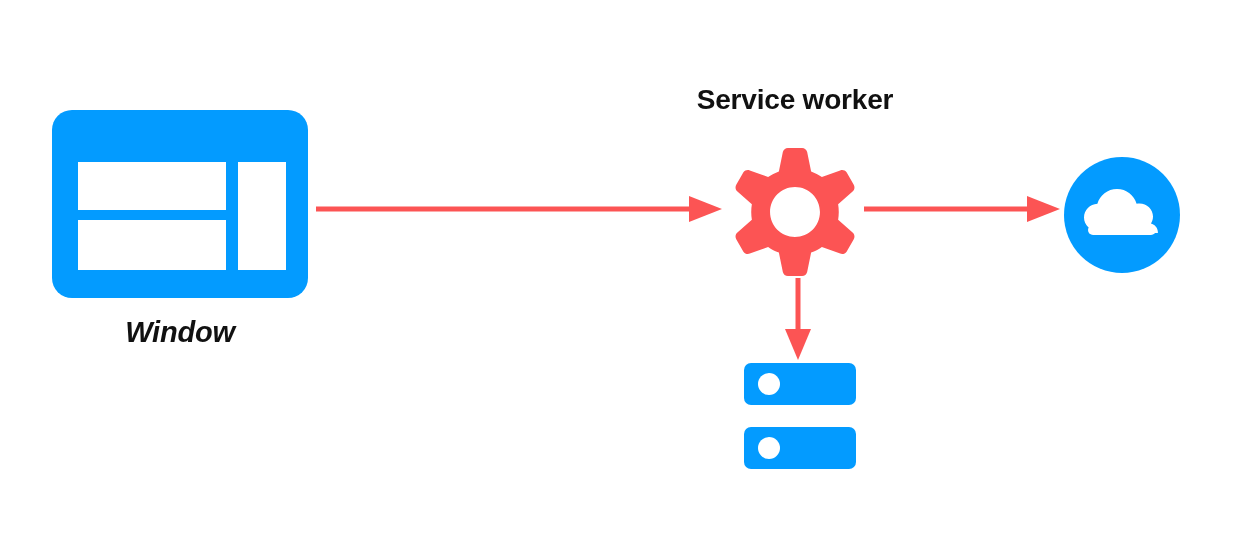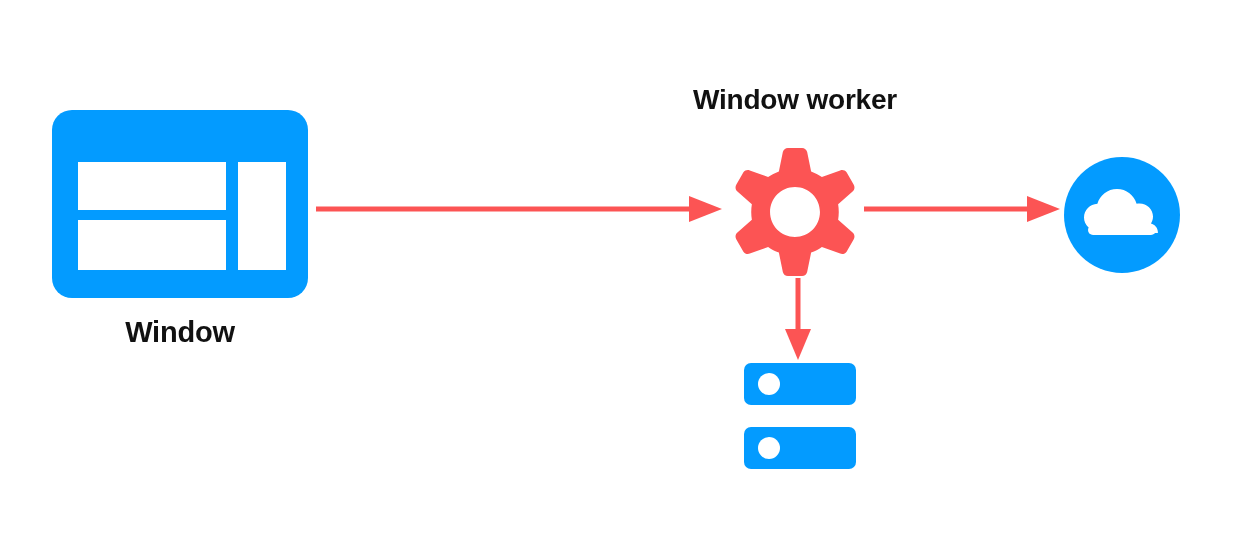--- a/index.html
+++ b/index.html
@@ -44,20 +44,21 @@
 
   #window-label {
     left: 52px;
     top: 316px;
     width: 256px;
     text-align: center;
     font-size: 29px;
     font-weight: bold;
     color: #111111;
     letter-spacing: -0.2px;
+    font-style: italic;
   }
 
   
   #proxy-caption {
     left: 330px;
     top: 106px;
     width: 330px;
     text-align: center;
     font-size: 26px;
     font-weight: bold;
@@ -143,21 +144,21 @@
   <div id="window-label" class="abs">Window</div>
 
 
   <div id="arrow-window-to-sw" class="abs">
     <svg width="406" height="32" viewBox="0 0 406 32" xmlns="http://www.w3.org/2000/svg">
       <line x1="0" y1="16" x2="376" y2="16" stroke="#FC5454" stroke-width="5"></line>
       <polygon points="373,3 406,16 373,29" fill="#FC5454"></polygon>
     </svg>
   </div>
 
-  <div id="service-worker-title" class="abs">Window worker</div>
+  <div id="service-worker-title" class="abs">Service worker</div>
 
   <div id="gear-node" class="abs">
     <svg width="128" height="128" viewBox="0 0 100 100" xmlns="http://www.w3.org/2000/svg">
       <g fill="#FC5454">
         <path d="M40.5,3.2 C40.9,1.4 42.5,0 44.5,0 L55.5,0 C57.5,0 59.1,1.4 59.5,3.2
                  L62.6,18.3 C65.6,19.4 68.4,20.9 71,22.7 L85.3,17.5
                  C87.1,16.8 89.2,17.4 90.3,19 L95.8,28.6 C96.9,30.3 96.6,32.5 95.2,33.8
                  L83.7,43.9 C84,45.9 84.2,47.9 84.2,50 C84.2,52.1 84,54.1 83.7,56.1
                  L95.2,66.2 C96.6,67.5 96.9,69.7 95.8,71.4 L90.3,81 C89.2,82.6 87.1,83.2 85.3,82.5
                  L71,77.3 C68.4,79.1 65.6,80.6 62.6,81.7 L59.5,96.8

